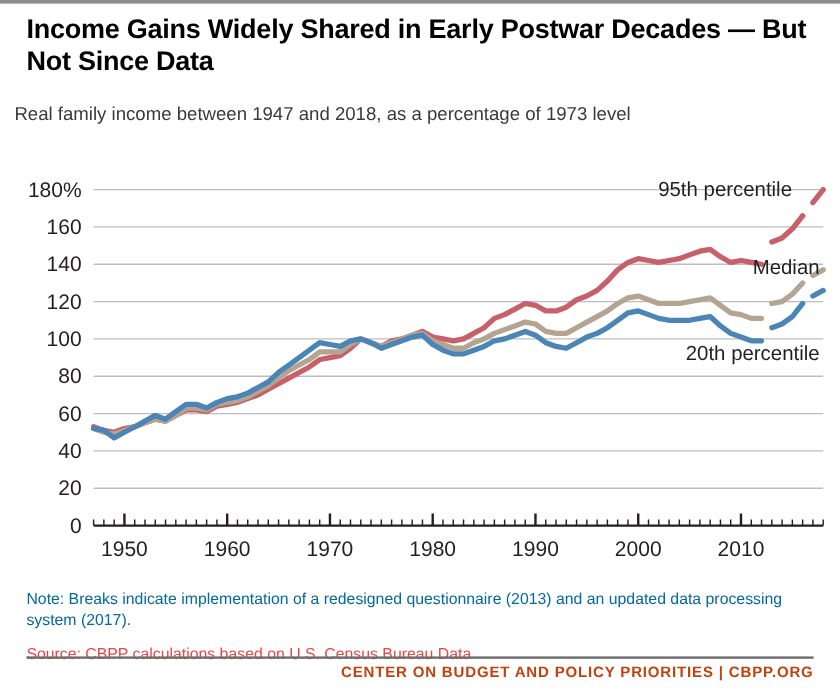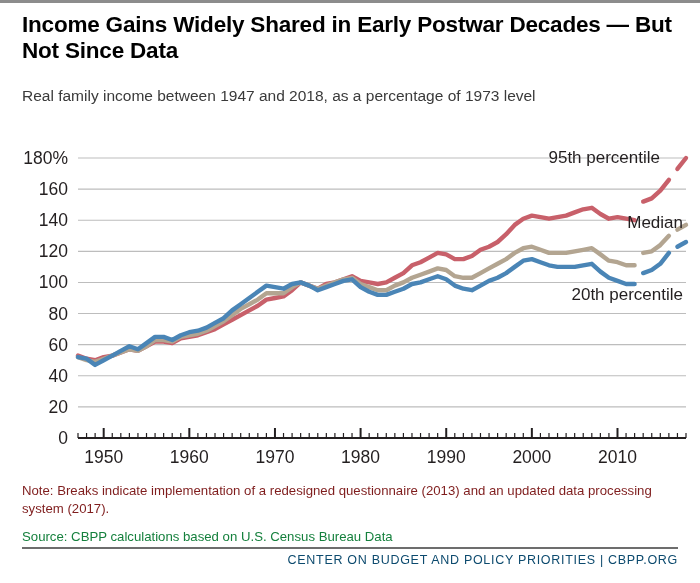--- a/index.html
+++ b/index.html
@@ -9,35 +9,35 @@
     color:#231f20;overflow:hidden;
   }
   .page{position:relative;width:700px;height:583px;box-sizing:border-box;}
   .toprule{position:absolute;left:0;top:0;width:700px;height:3px;background:#8c8c8c;}
   .title{
     position:absolute;left:22px;top:12px;width:656px;
     font-size:22.5px;font-weight:bold;line-height:26px;
     letter-spacing:-0.2px;color:#000;
   }
   .subtitle{
-    position:absolute;left:22px;top:86px;width:660px;
+    position:absolute;left:12px;top:86px;width:660px;
     font-size:15.5px;font-weight:normal;line-height:19px;color:#3a3a3a;
   }
   .chartwrap{position:absolute;left:0;top:118px;width:700px;height:350px;}
   svg{display:block;}
   .ylab{font-size:17.5px;fill:#231f20;font-family:"Liberation Sans",sans-serif;}
   .xlab{font-size:17.5px;fill:#231f20;font-family:"Liberation Sans",sans-serif;}
   .serieslabel{font-size:17px;fill:#231f20;font-family:"Liberation Sans",sans-serif;}
   .notes{position:absolute;left:22px;top:482px;width:660px;}
-  .note{font-size:13.2px;line-height:17.5px;color:#7f1d1d;margin:0 0 11px 0;}
-  .source{font-size:13.2px;line-height:17px;color:#15803d;margin:0;}
+  .note{font-size:13.2px;line-height:17.5px;color:#0369a1;margin:8px 0 11px 0;}
+  .source{font-size:13.2px;line-height:17px;color:#ef4444;margin:0;}
   .footrule{position:absolute;left:22px;top:547px;width:656px;height:2px;background:#6d6d6d;}
   .footer{
     position:absolute;right:22px;top:553px;
-    font-size:12.5px;letter-spacing:0.7px;color:#0c4a6e;
+    font-size:12.5px;letter-spacing:0.7px;color:#c2410c;font-weight:bold;
   }
 </style>
 </head>
 <body>
 
 <div class="page">
 
   <div class="toprule"></div>
 
   <div class="title">Income Gains Widely Shared in Early Postwar Decades — But Not Since Data</div>

